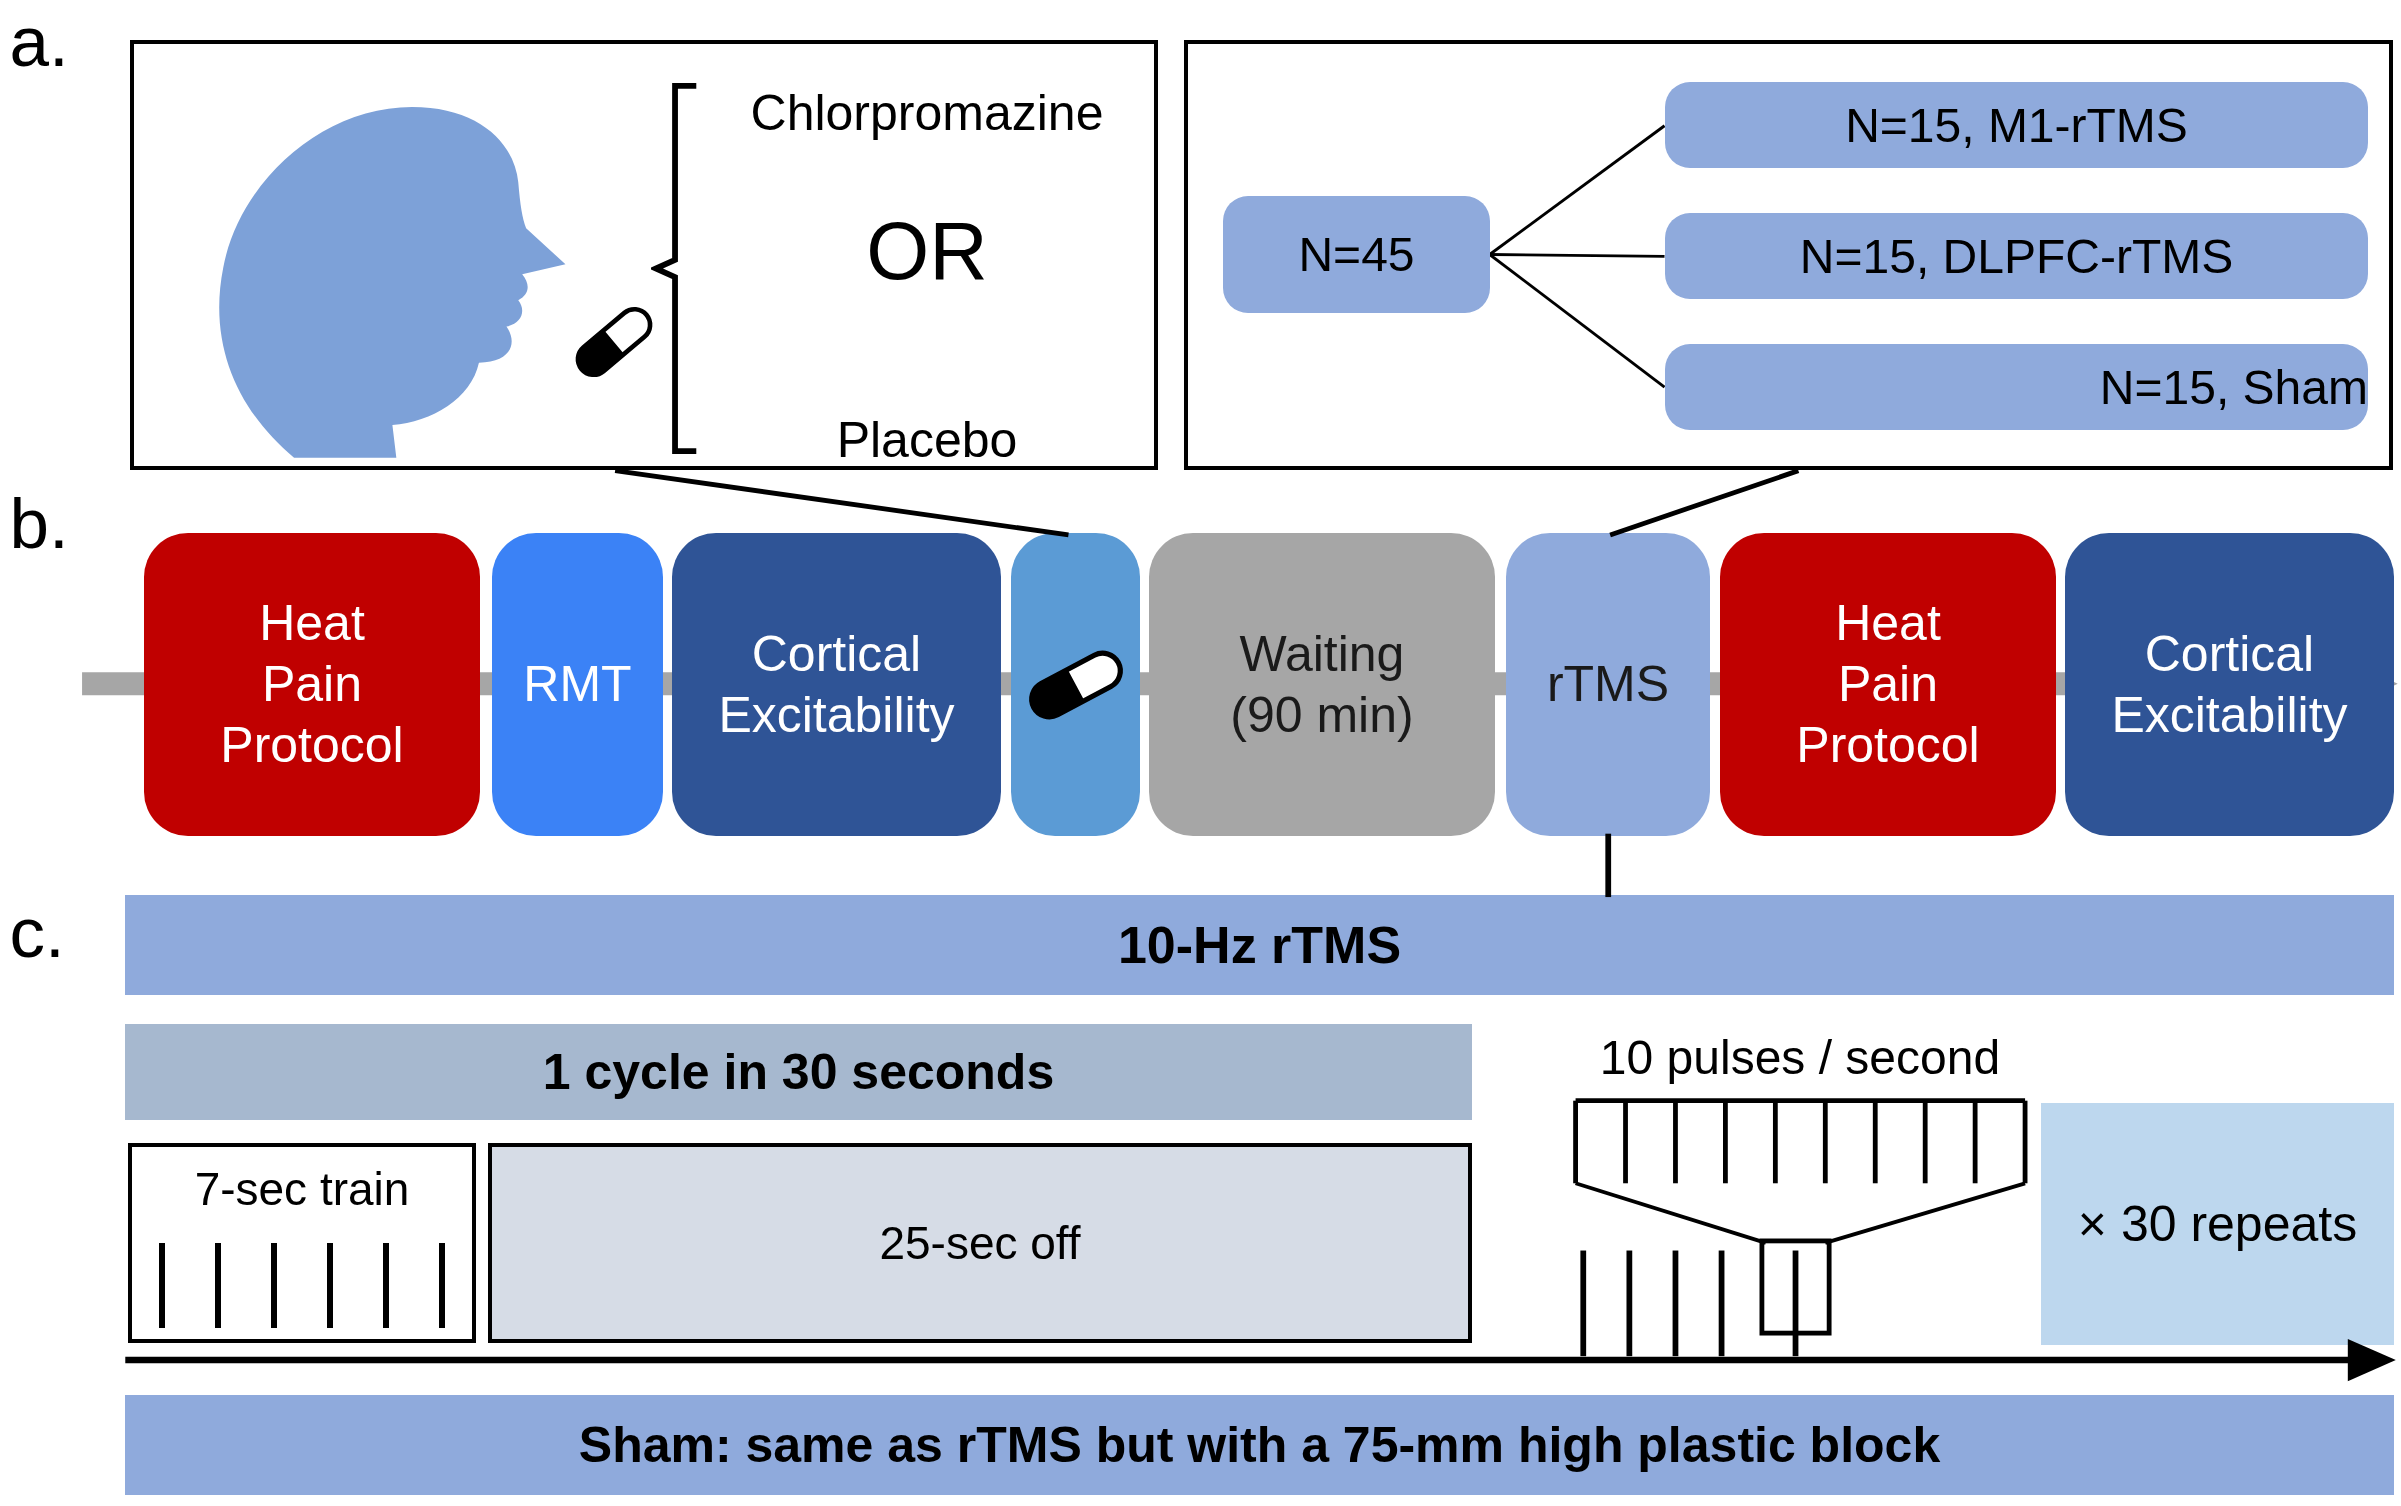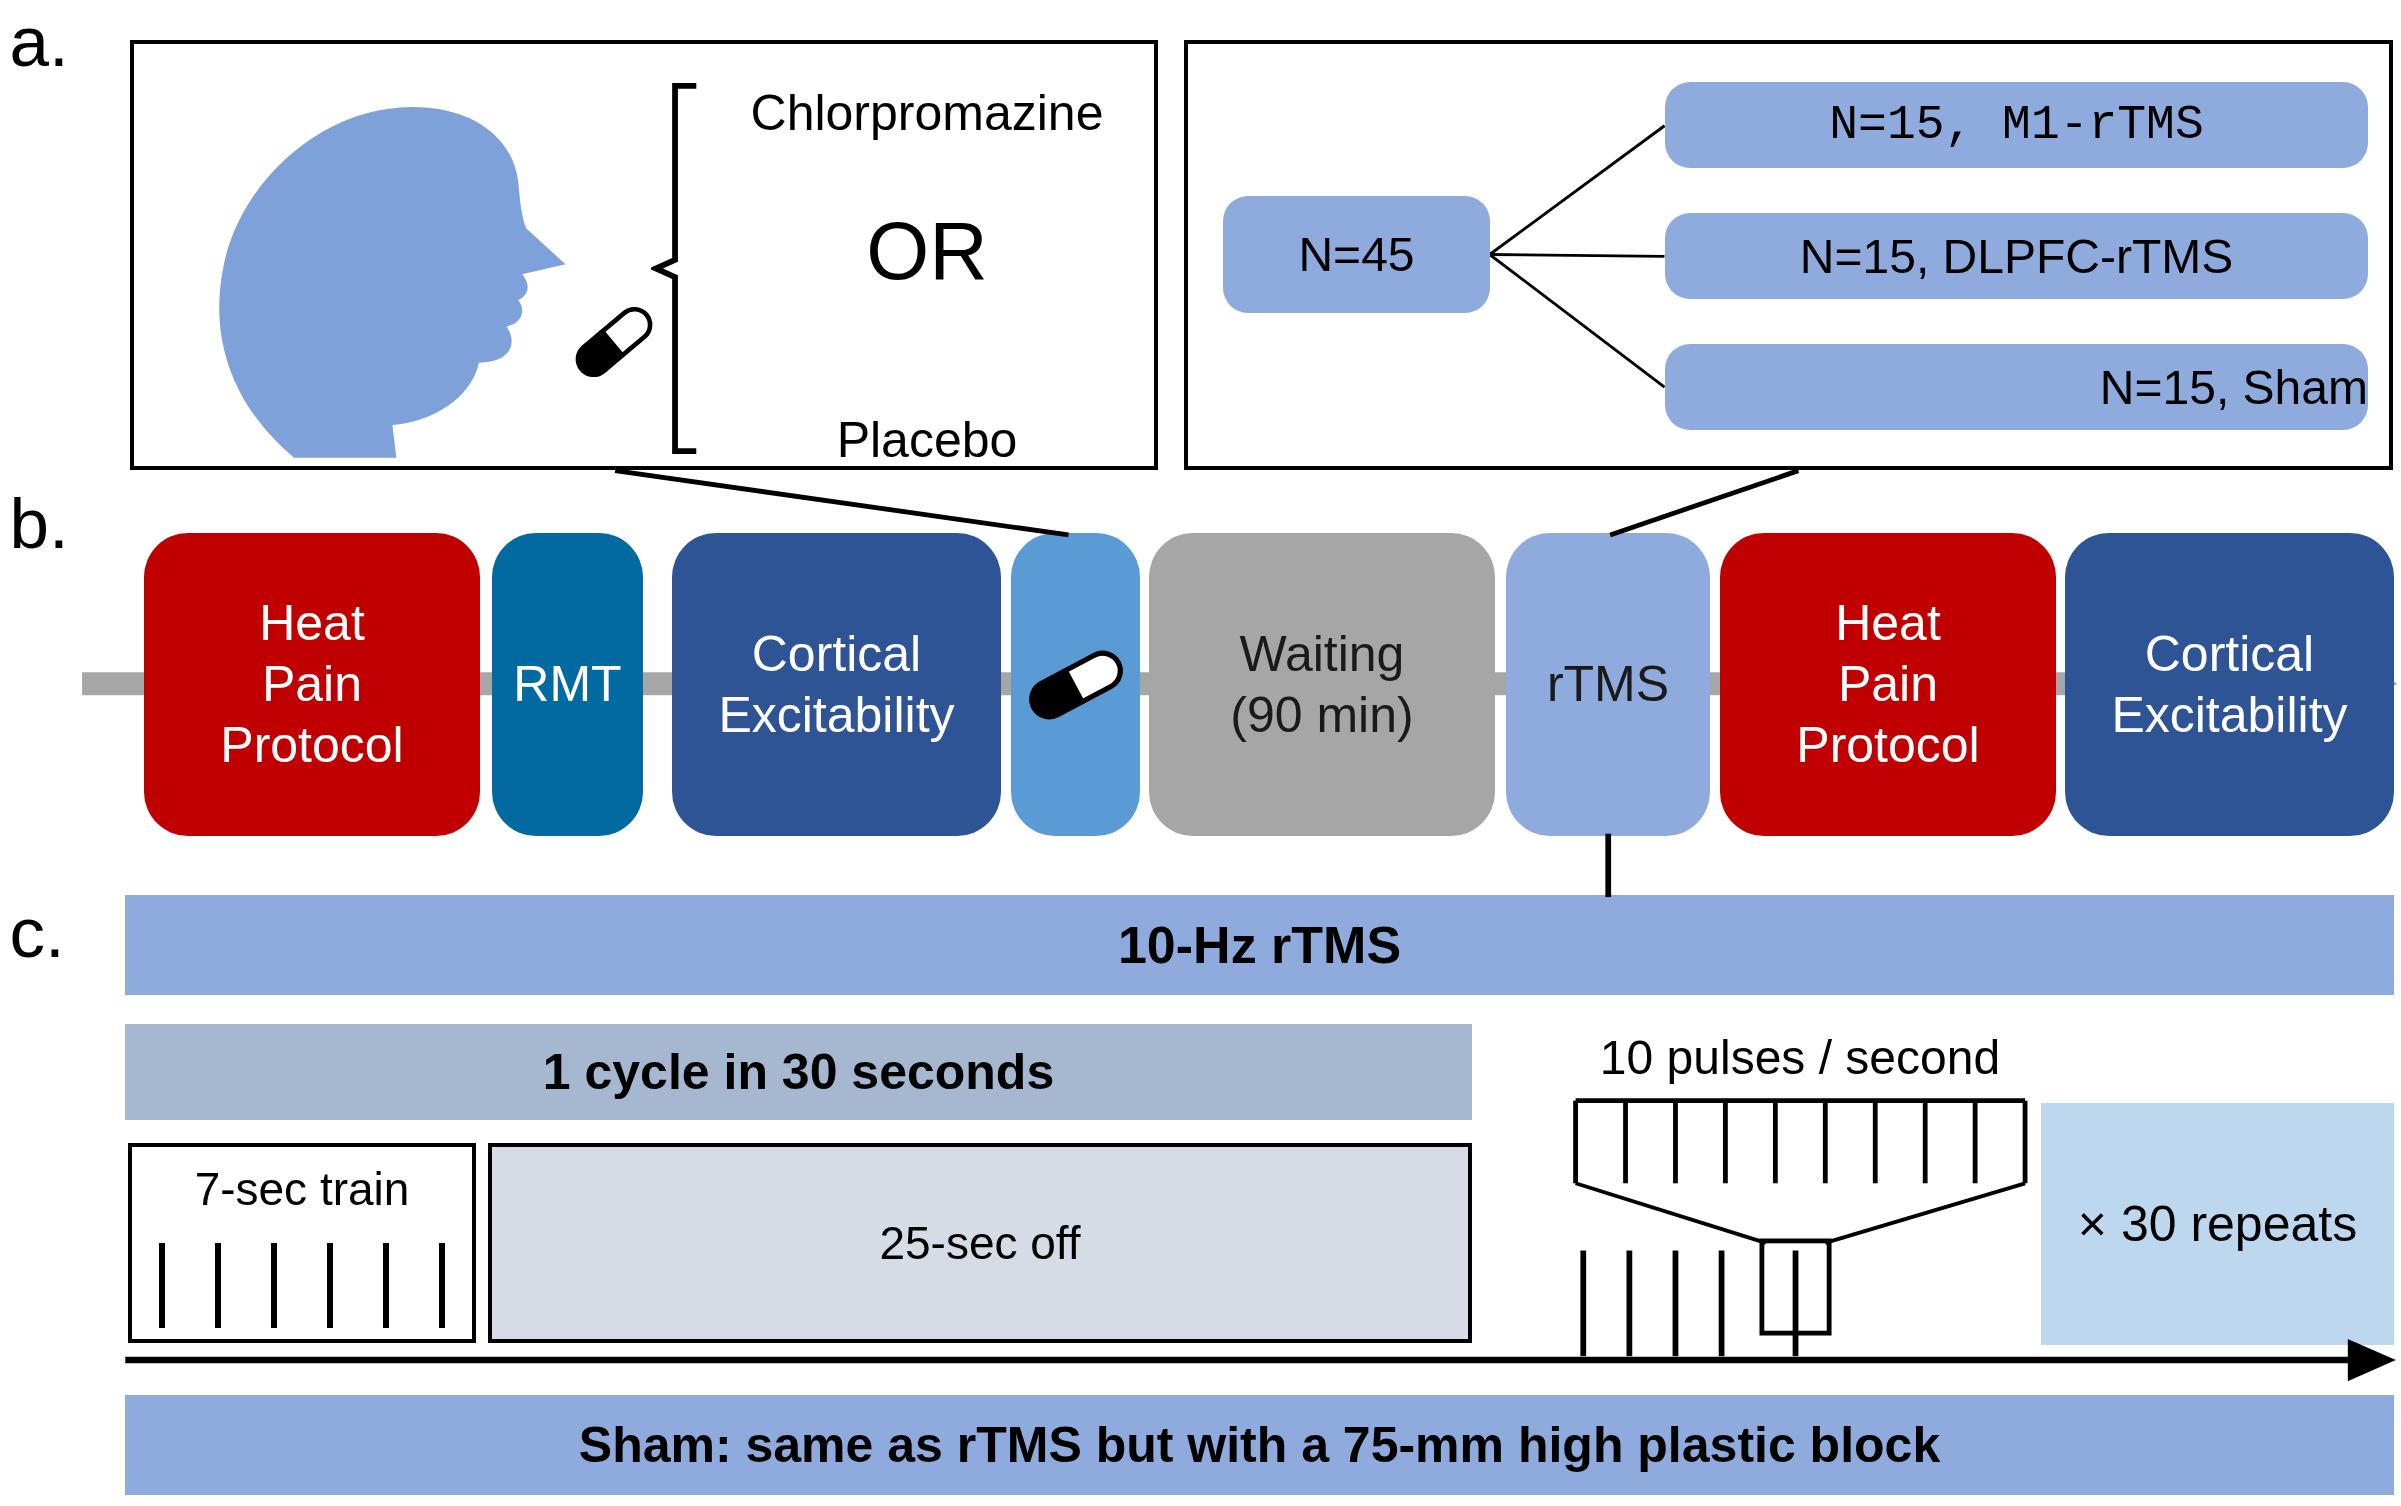--- a/index.html
+++ b/index.html
@@ -67,38 +67,38 @@
     <svg style="position:absolute; left:0; top:0" width="1199" height="421" viewBox="0 0 1248 438">
       <line x1="314" y1="219" x2="496" y2="85" stroke="#000" stroke-width="3"></line>
       <line x1="314" y1="219" x2="496" y2="221" stroke="#000" stroke-width="3"></line>
       <line x1="314" y1="219" x2="496" y2="357" stroke="#000" stroke-width="3"></line>
     </svg>
 
     <div class="node" style="left: 35px; top: 152px; width: 267px; height: 117px; background-color: rgb(143, 170, 220);">
       <span>N=45</span>
     </div>
 
-    <div class="node" style="left: 477px; top: 38px; width: 703px; height: 86px; background-color: rgb(143, 170, 220); font-family: Liberation Mono, monospace;">
+    <div class="node" style="left: 477px; top: 38px; width: 703px; height: 86px; background-color: rgb(143, 170, 220);">
       <span>N=15, M1-rTMS</span>
     </div>
     <div class="node" style="left: 477px; top: 169px; width: 703px; height: 86px; background-color: rgb(143, 170, 220);">
       <span>N=15, DLPFC-rTMS</span>
     </div>
     <div class="node" style="left: 477px; top: 300px; width: 703px; height: 86px; background-color: rgb(143, 170, 220); justify-content: flex-end;">
       <span>N=15, Sham</span>
     </div>
   </div>
 
   <div class="step" style="left: 144px; width: 336px; background-color: rgb(192, 0, 0);">
     <span class="step-label" style="color: rgb(255, 255, 255);">Heat
 Pain
 Protocol</span>
   </div>
 
-  <div class="step" style="left: 492px; width: 151px; background-color: #0369a1;">
+  <div class="step" style="left: 492px; width: 171px; background-color: #3b82f6;">
     <span class="step-label" style="color: rgb(255, 255, 255);">RMT</span>
   </div>
 
   <div class="step" style="left: 672px; width: 329px; background-color: rgb(47, 84, 150);">
     <span class="step-label" style="color: rgb(255, 255, 255);">Cortical
 Excitability</span>
   </div>
 
   <div class="step" style="left: 1011px; width: 129px; background-color: rgb(91, 155, 213);">
     <svg class="pill-b" width="104" height="60" viewBox="0 0 100 54">

